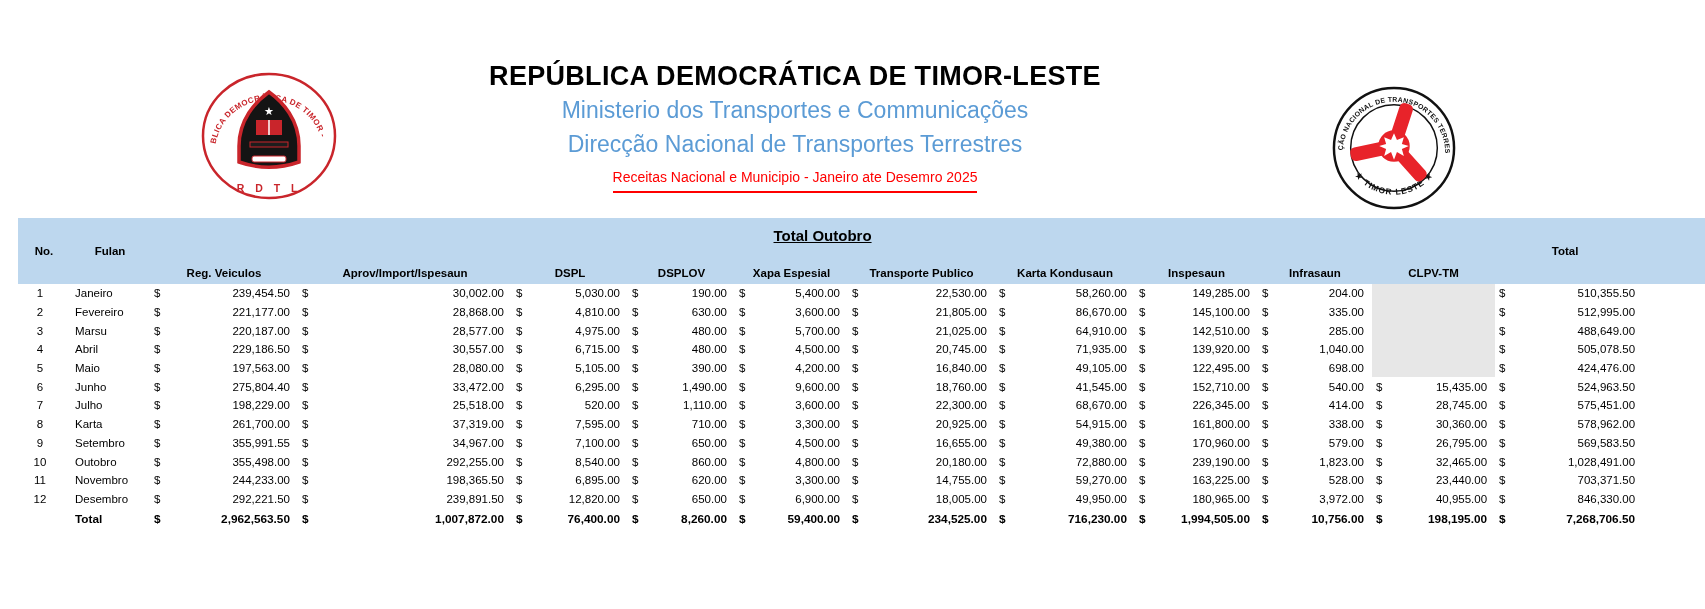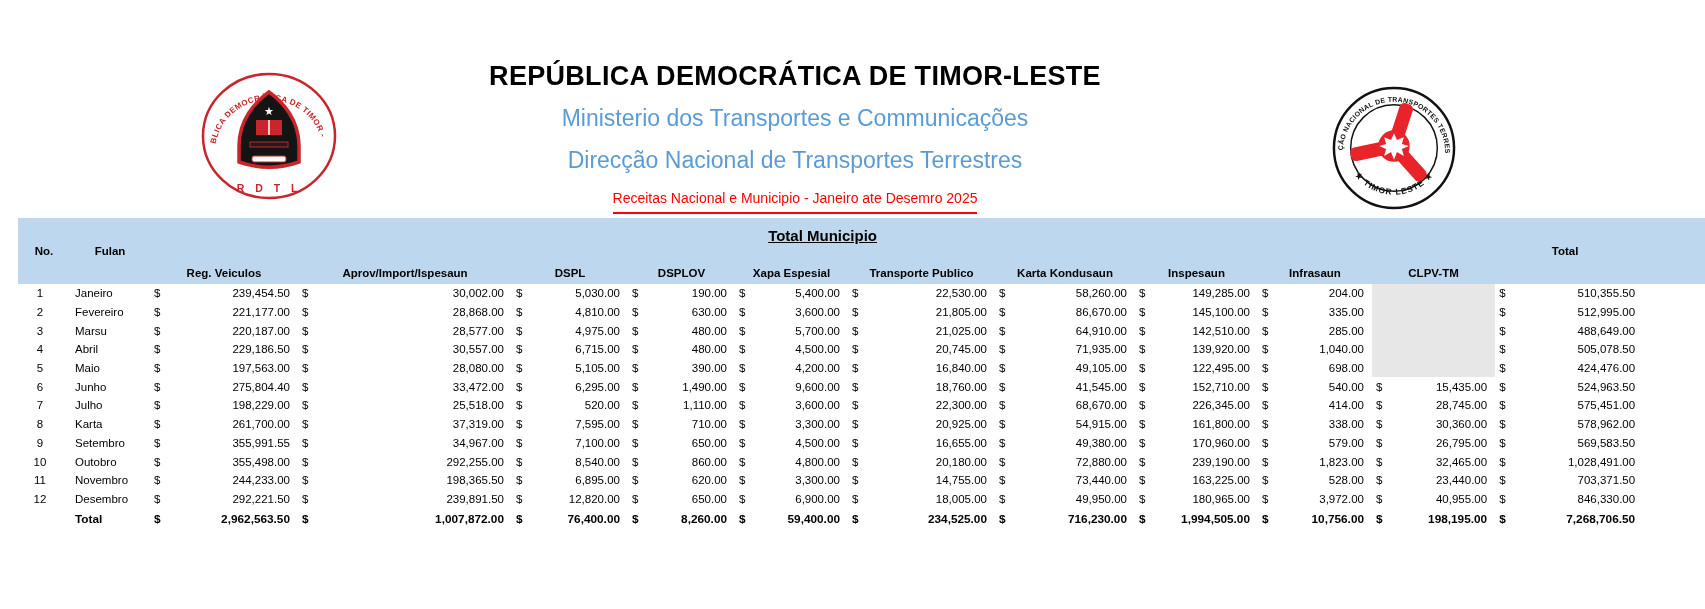--- a/index.html
+++ b/index.html
@@ -1,20 +1,20 @@
 <!DOCTYPE html>
 <html><head>
 <meta charset="utf-8">
 <style>
   html,body{margin:0;padding:0;background:#fff;width:1705px;height:609px;overflow:hidden;
             font-family:"Liberation Sans",sans-serif;}
   .doc-header{position:relative;height:218px;}
   .titles{position:absolute;left:15px;top:60px;width:1560px;text-align:center;}
   .main-title{font-size:27px;font-weight:bold;color:#000;line-height:33px;margin:0;letter-spacing:.3px;}
-  .sub{font-size:23px;color:#5B9BD5;line-height:34px;margin:8px;}
+  .sub{font-size:23px;color:#5B9BD5;line-height:34px;margin:0;}
   .report-line{margin-top:3px;}
   .report-title{display:inline-block;font-size:14px;color:#FF0000;border-bottom:2px solid #FF0000;
                 padding-bottom:1px;line-height:26px;}
   .seal-left{position:absolute;left:198px;top:70px;}
   .seal-right{position:absolute;left:1330px;top:84px;}
 
   table{border-collapse:collapse;table-layout:fixed;width:1687px;margin-left:18px;}
   thead th{background:#BDD7EE;font-size:11.5px;font-weight:bold;padding:0;color:#000;}
   tr.band-top{height:34px;}
   tr.band-bottom{height:32px;}
@@ -106,21 +106,21 @@
       <col style="width:123px">
       <col style="width:114px">
       <col style="width:123px">
     <col style="width:210px">
   </colgroup>
   <thead>
     <tr class="band-top">
       <th rowspan="2" class="h-no">No.</th>
       <th rowspan="2" class="h-fulan">Fulan</th>
       <th colspan="10" class="band-title-cell">
-        <span class="band-title-text">Total Municipio</span>
+        <span class="band-title-text">Total Outobro</span>
       </th>
       <th rowspan="2" class="h-total">Total</th>
     </tr>
     <tr class="band-bottom">
       <th>Reg. Veiculos</th>
       <th>Aprov/Import/Ispesaun</th>
       <th>DSPL</th>
       <th>DSPLOV</th>
       <th>Xapa Espesial</th>
       <th>Transporte Publico</th>
@@ -841,21 +841,21 @@
         </td>
     <td>
           <div class="money">
             <span class="cur">$</span>
             <span class="val">14,755.00</span>
           </div>
         </td>
     <td>
           <div class="money">
             <span class="cur">$</span>
-            <span class="val">73,440.00</span>
+            <span class="val">59,270.00</span>
           </div>
         </td>
     <td>
           <div class="money">
             <span class="cur">$</span>
             <span class="val">163,225.00</span>
           </div>
         </td>
     <td>
           <div class="money">

